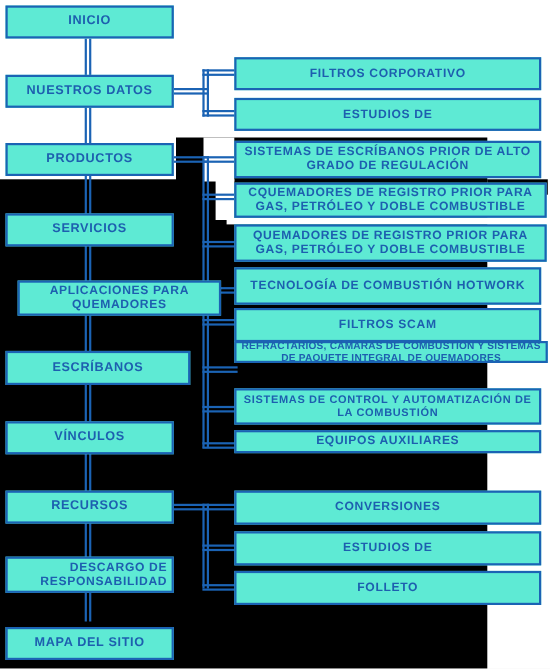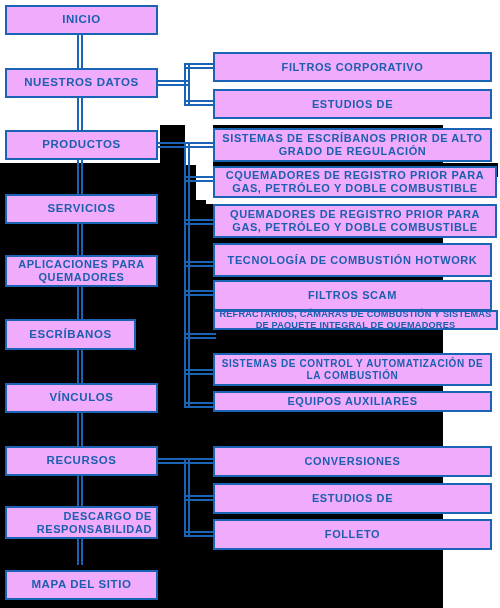--- a/index.html
+++ b/index.html
@@ -16,21 +16,21 @@
     font-family: "Liberation Sans", sans-serif;
   }
   
   .backdrop {
     position: absolute;
     background: #000000;
   }
   .node {
     position: absolute;
     box-sizing: border-box;
-    background: #f0abfc;
+    background: #5eead4;
     border: 2px solid #1b63b4;
     display: flex;
     align-items: center;
     justify-content: center;
     text-align: center;
     color: #1d5faf;
     font-weight: bold;
     letter-spacing: 0.6px;
     line-height: 1.15;
     padding: 0 4px;
@@ -102,25 +102,25 @@
   </div>
 
   <div class="node n-lg" style="left:5px; top:130px; width:153px; height:30px;">
     <span class="lbl">PRODUCTOS</span>
   </div>
 
   <div class="node n-lg" style="left:5px; top:194px; width:153px; height:30px;">
     <span class="lbl">SERVICIOS</span>
   </div>
 
-  <div class="node n-md" style="left:5px; top:255px; width:153px; height:32px;">
+  <div class="node n-md" style="left:16px; top:255px; width:185px; height:32px;">
     <span class="lbl">APLICACIONES PARA QUEMADORES</span>
   </div>
 
-  <div class="node n-lg" style="left:5px; top:319px; width:131px; height:31px;">
+  <div class="node n-lg" style="left:5px; top:319px; width:168px; height:31px;">
     <span class="lbl">ESCRÍBANOS</span>
   </div>
 
   <div class="node n-lg" style="left:5px; top:383px; width:153px; height:30px;">
     <span class="lbl">VÍNCULOS</span>
   </div>
 
   <div class="node n-lg" style="left:5px; top:446px; width:153px; height:30px;">
     <span class="lbl">RECURSOS</span>
   </div>

